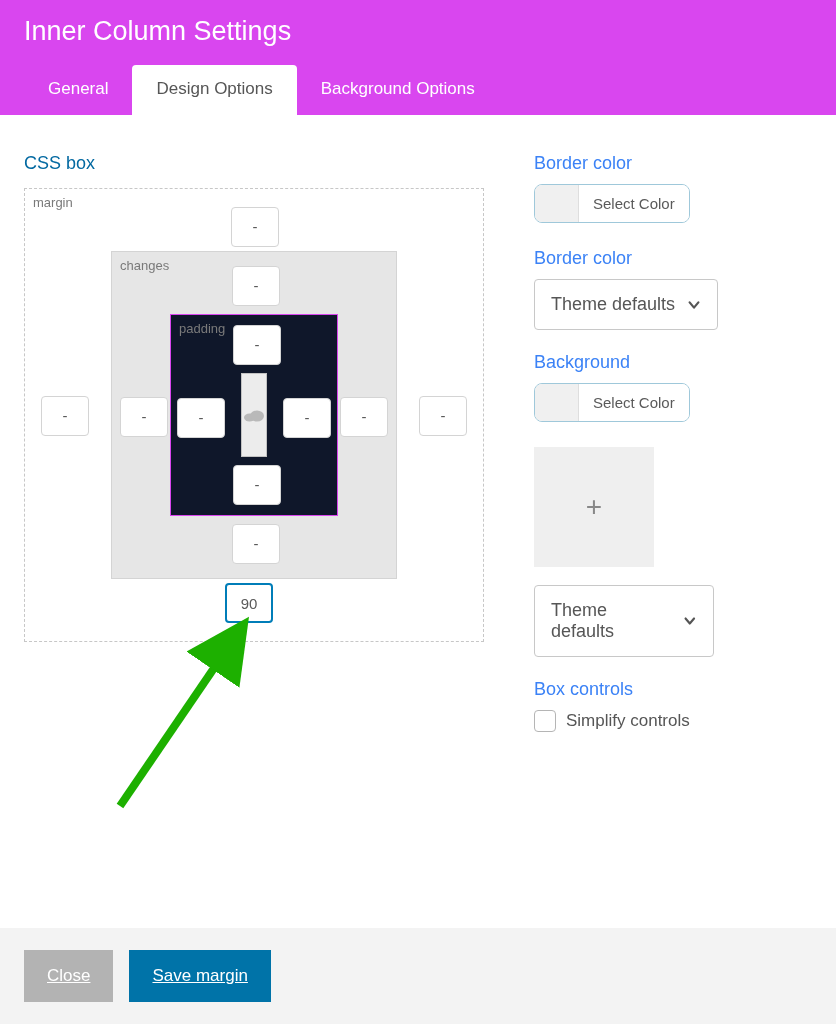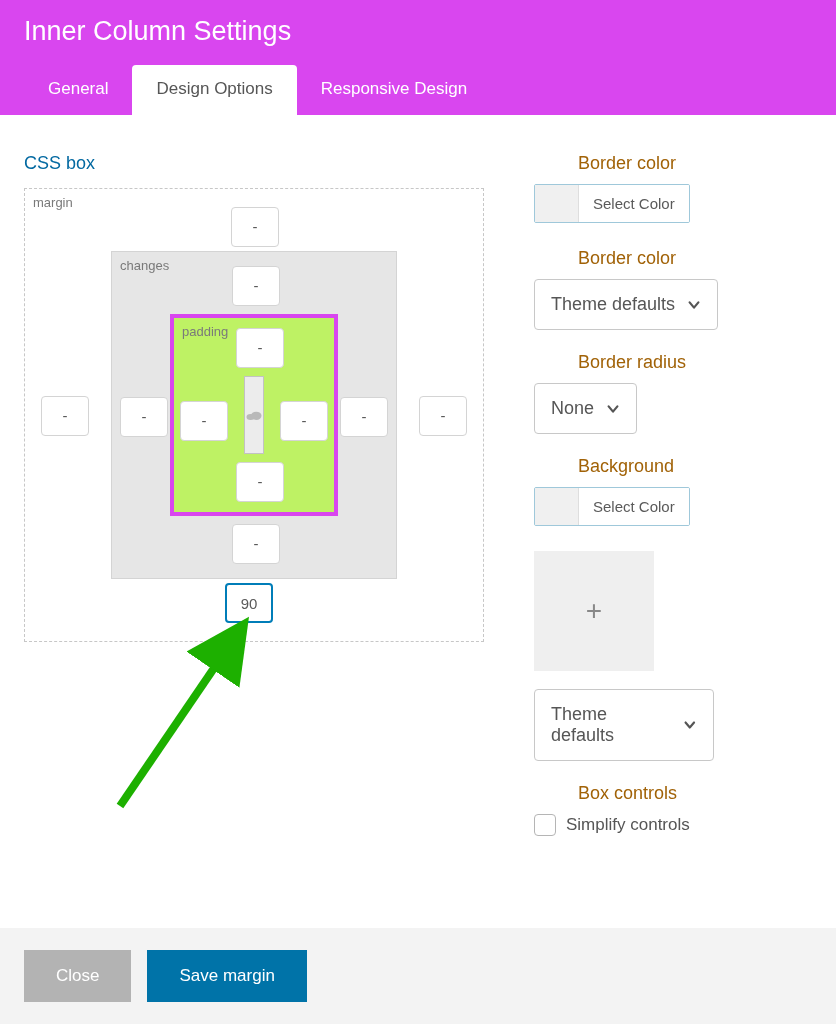--- a/index.html
+++ b/index.html
@@ -60,22 +60,22 @@
   }
   .bbox {
     position: absolute;
     left: 86px; right: 86px; top: 62px; bottom: 62px;
     background: #e6e6e6;
     border: 1px solid #d4d4d4;
   }
   .pbox {
     position: absolute;
     left: 58px; right: 58px; top: 62px; bottom: 62px;
-    background: #bef264;
-    border: 4px solid #d946ef;
+    background: #0f172a;
+    border: 1px solid #d946ef;
     padding-left: 9px;
   }
   .cbox {
     position: absolute;
     left: 70px; right: 70px; top: 58px; bottom: 58px;
     background: #ececec;
     border: 1px solid #c2c2c2;
     display: flex;
     align-items: center;
     justify-content: center;
@@ -97,28 +97,27 @@
     color: #5a5a5a;
     line-height: 38px;
   }
   .vinp.hl { border: 2px solid #007db8; }
   .clouds {
     width: 36px; height: 24px;
   }
   .right .group { margin-bottom: 22px; }
   .glabel {
     font-size: 18px;
-    color: #a16207;
+    color: #3b82f6;
     margin-bottom: 10px;
-    margin-left: 44px;
   }
   .color-btn {
     display: inline-flex;
     border: 1px solid #9fc8da;
-    border-radius: 2px;
+    border-radius: 8px;
     overflow: hidden;
     text-align: center;
   }
   .color-swatch {
     width: 44px;
     background: #f0f0f0;
     border-right: 1px solid #dedede;
   }
   .color-text {
     padding: 10px 14px;
@@ -166,43 +165,44 @@
   }
   .footer {
     position: absolute;
     left: 0; right: 0; bottom: 0;
     background: #f3f3f3;
     padding: 22px 24px;
     display: flex;
     gap: 16px;
   }
   .fbtn {
-    padding: 16px 32px;
+    padding: 16px 23px;
     font-size: 17px;
     color: #fff;
     border: none;
     cursor: pointer;
+    text-decoration: underline;
   }
   .fbtn.close { background: #b3b3b3; }
   .fbtn.save { background: #0073a8; }
   .arrow {
     position: absolute;
     pointer-events: none;
     z-index: 50;
   }
 </style>
 </head>
 <body>
 
 <div class="header">
   <div class="title">Inner Column Settings</div>
   <div class="tabs">
     <div class="tab">General</div>
     <div class="tab active">Design Options</div>
-    <div class="tab">Responsive Design</div>
+    <div class="tab">Background Options</div>
   </div>
 </div>
 
 <div class="content">
   <div class="left">
     <div class="section-label">CSS box</div>
     <div class="box-model">
       <div class="mbox">
         <div class="box-label">margin</div>
         <div class="vinp" style="left:206px; top:18px;">-</div>
@@ -247,29 +247,20 @@
     <div class="group">
       <div class="glabel">Border color</div>
       <div class="select">
         <span>Theme defaults</span>
         <svg class="chev" viewBox="0 0 16 16">
             <path d="M3 5 L8 11 L13 5" stroke="#555" stroke-width="2.5" fill="none" stroke-linecap="round" stroke-linejoin="round"></path>
           </svg>
       </div>
     </div>
 
-    <div class="group">
-      <div class="glabel">Border radius</div>
-      <div class="select">
-        <span>None</span>
-        <svg class="chev" viewBox="0 0 16 16">
-            <path d="M3 5 L8 11 L13 5" stroke="#555" stroke-width="2.5" fill="none" stroke-linecap="round" stroke-linejoin="round"></path>
-          </svg>
-      </div>
-    </div>
 
     <div class="group">
       <div class="glabel">Background</div>
       <div class="color-btn">
         <div class="color-swatch"></div>
         <div class="color-text">Select Color</div>
       </div>
     </div>
 
     <div class="group">

